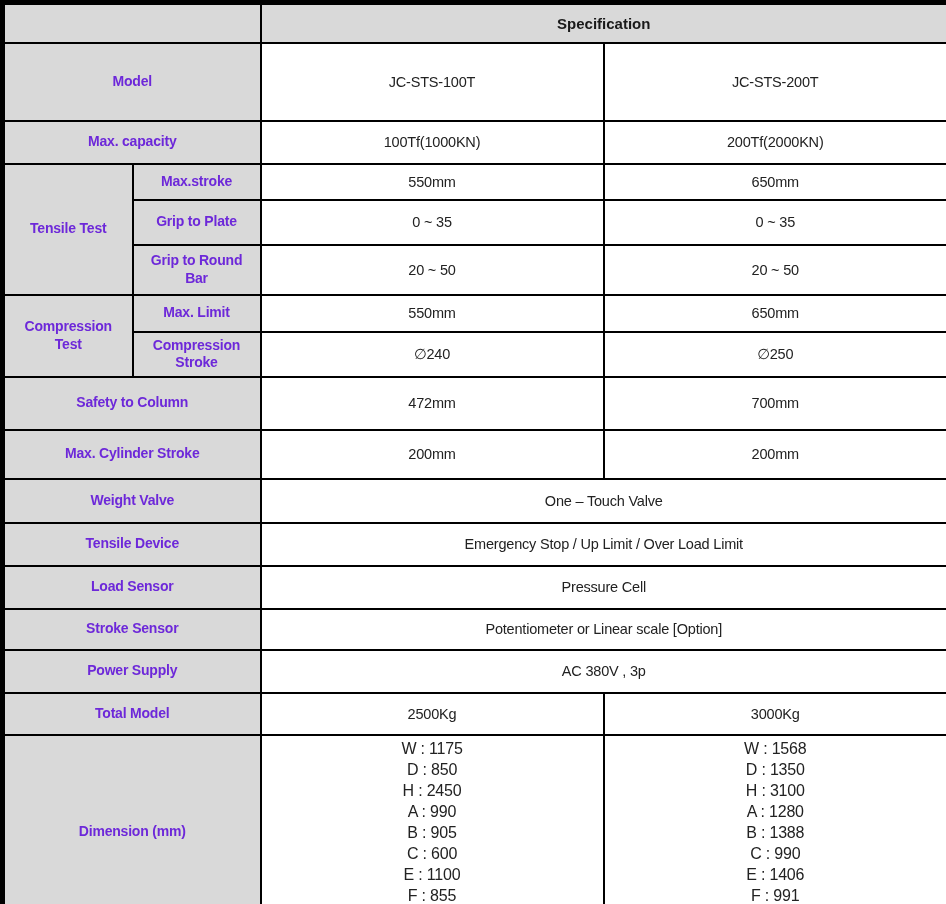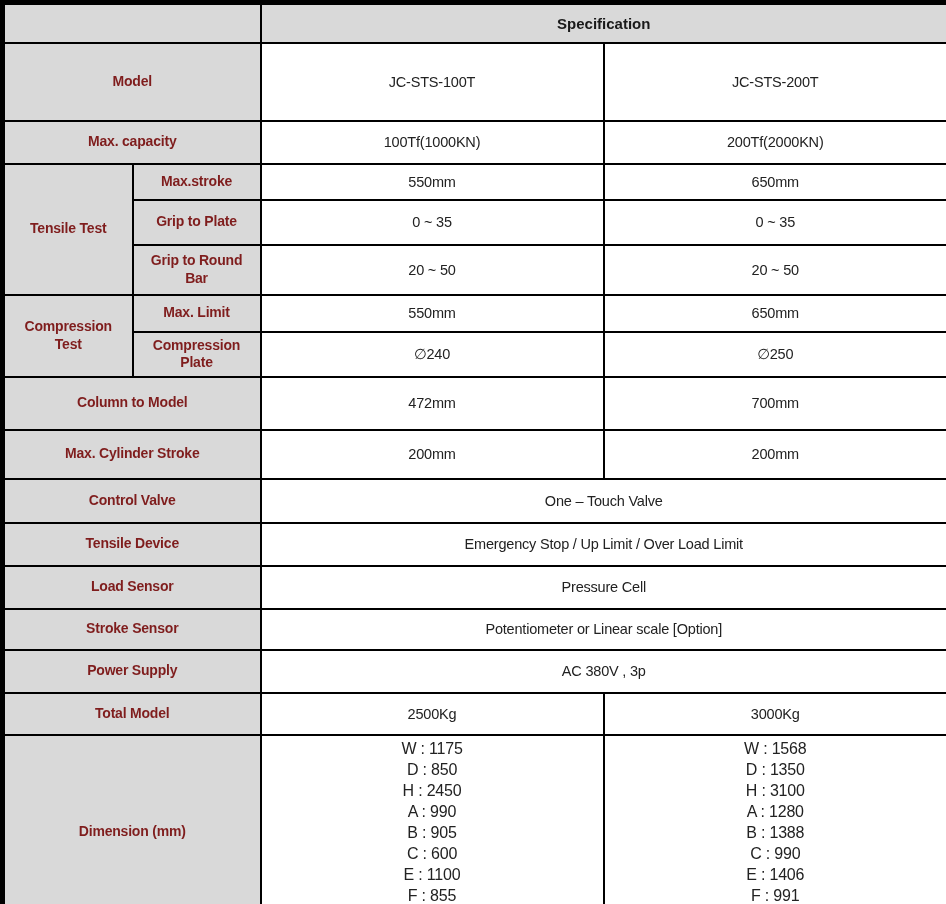--- a/index.html
+++ b/index.html
@@ -28,21 +28,21 @@
     text-align: center;
     vertical-align: middle;
     padding: 2px 6px;
     overflow: hidden;
     box-sizing: border-box;
   }
   td.lbl {
     background: #d9d9d9;
     font-weight: 700;
     font-size: 14px;
-    color: #7f1d1d;
+    color: #6d28d9;
     letter-spacing: -0.2px;
     line-height: 1.25;
   }
   td.val {
     background: #ffffff;
     font-weight: 400;
     font-size: 14.5px;
     color: #222222;
     letter-spacing: -0.2px;
     margin-top: 36px;
@@ -115,39 +115,39 @@
       </tr>
 
       <tr style="height:37px">
         <td class="lbl" rowspan="2">Compression Test</td>
         <td class="lbl">Max. Limit</td>
         <td class="val">550mm</td>
         <td class="val">650mm</td>
       </tr>
 
       <tr style="height:45px">
-        <td class="lbl">Compression Plate</td>
+        <td class="lbl">Compression Stroke</td>
         <td class="val">∅240</td>
         <td class="val">∅250</td>
       </tr>
 
       <tr style="height:53px">
-        <td class="lbl" colspan="2">Column to Model</td>
+        <td class="lbl" colspan="2">Safety to Column</td>
         <td class="val">472mm</td>
         <td class="val">700mm</td>
       </tr>
 
       <tr style="height:49px">
         <td class="lbl" colspan="2">Max. Cylinder Stroke</td>
         <td class="val">200mm</td>
         <td class="val">200mm</td>
       </tr>
 
       <tr style="height:44px">
-        <td class="lbl" colspan="2">Control Valve</td>
+        <td class="lbl" colspan="2">Weight Valve</td>
         <td class="val" colspan="2">One – Touch Valve</td>
       </tr>
 
       <tr style="height:43px">
         <td class="lbl" colspan="2">Tensile Device</td>
         <td class="val" colspan="2">Emergency Stop / Up Limit / Over Load Limit</td>
       </tr>
 
       <tr style="height:43px">
         <td class="lbl" colspan="2">Load Sensor</td>

